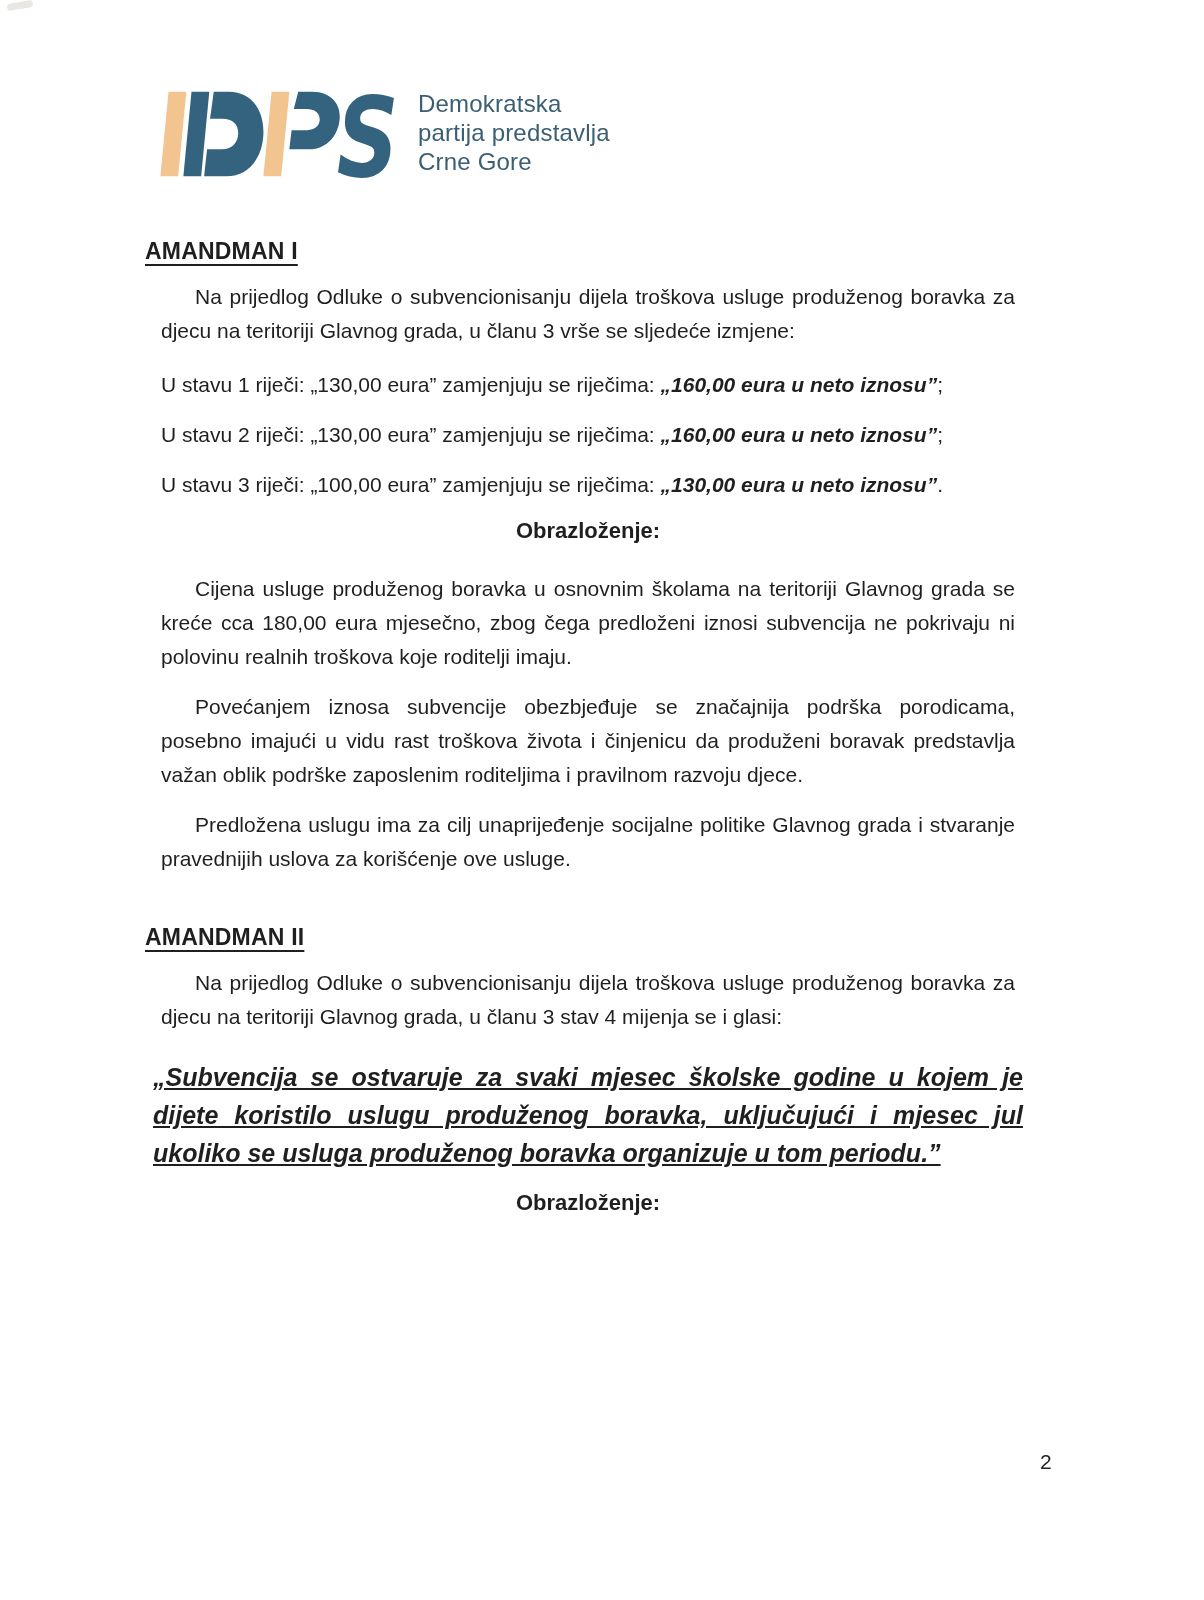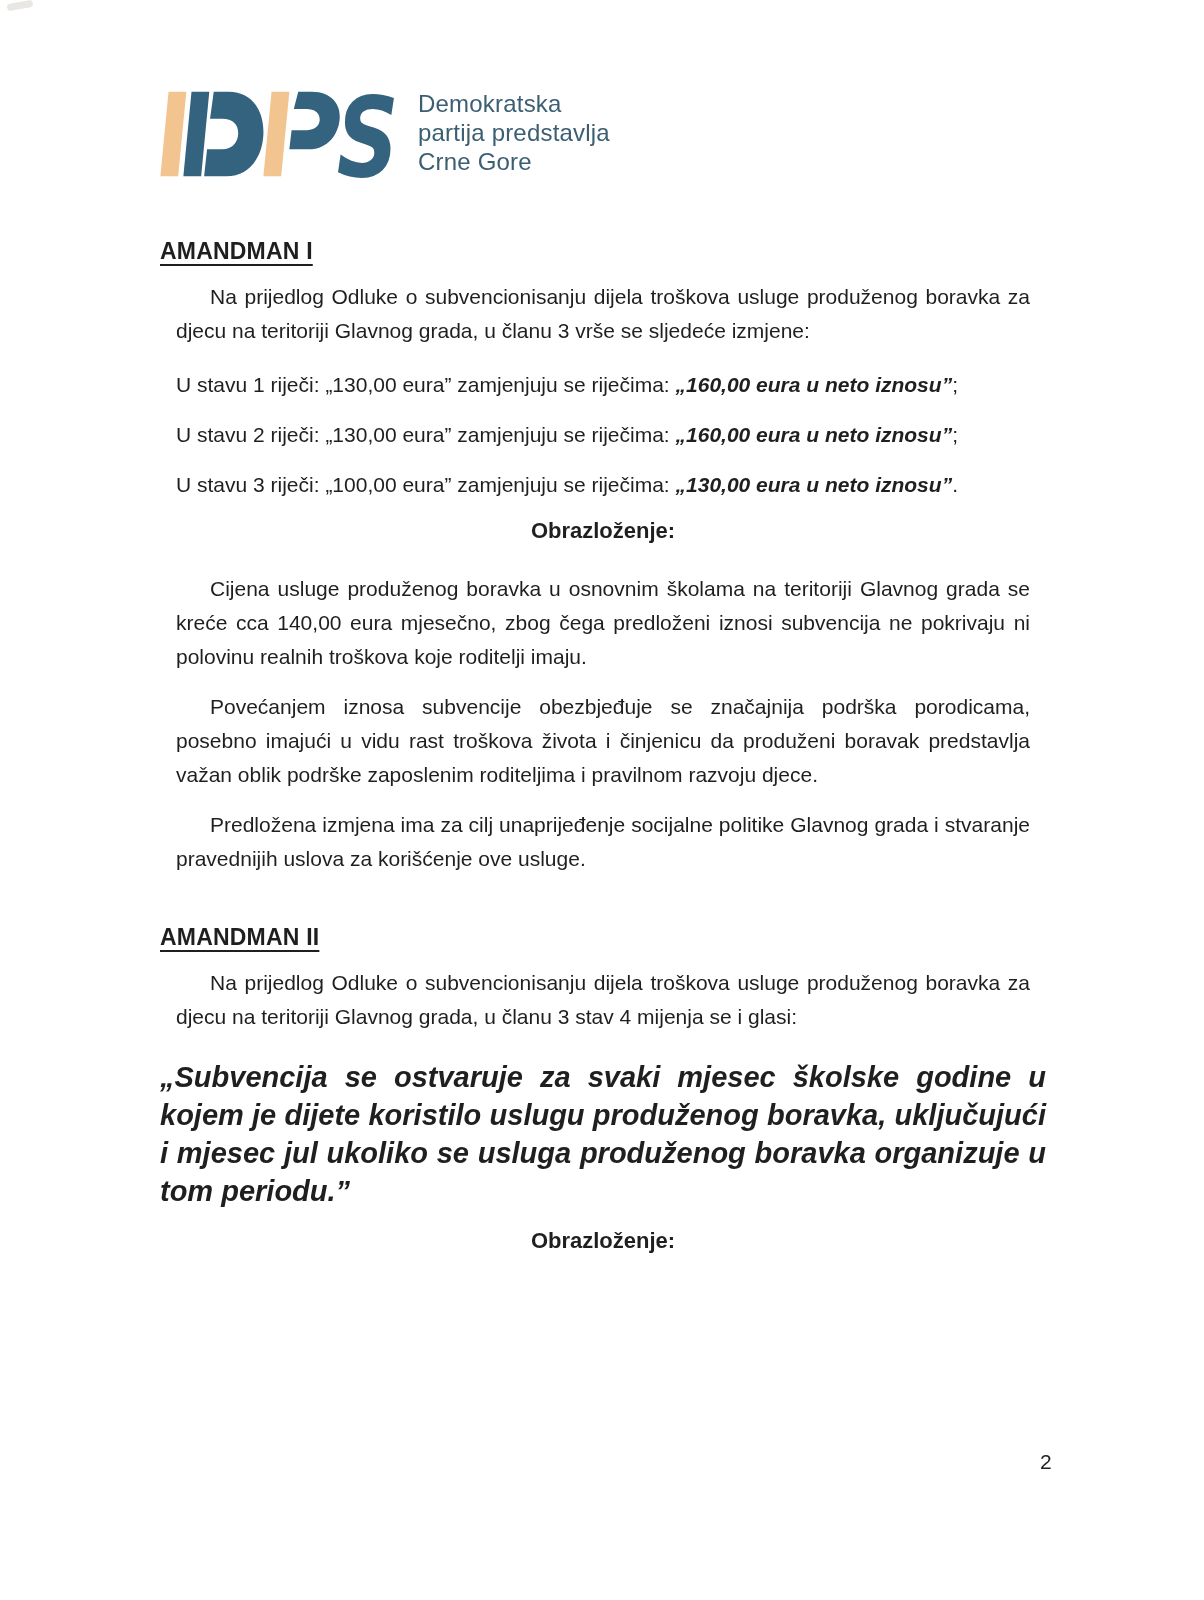--- a/index.html
+++ b/index.html
@@ -43,21 +43,21 @@
     padding-top: 3px;
     color: #3b5e72;
     font-size: 24px;
     line-height: 29px;
     letter-spacing: 0.2px;
   }
 
   
   .content {
     position: absolute;
-    left: 160px; top: 238px;
+    left: 145px; top: 238px;
     width: 886px;
   }
   .amandman-heading {
     margin: 0;
     font-size: 23px;
     font-weight: bold;
     letter-spacing: 0.2px;
     text-decoration: underline;
     text-decoration-thickness: 2px;
     text-underline-offset: 5px;
@@ -91,27 +91,28 @@
     margin: 8px;
     margin-top: 16px;
     text-align: center;
     font-weight: bold;
     font-size: 22px;
     line-height: 26px;
   }
   .obrazlozenje-block { margin-top: 28px; }
 
   .quote-par {
-    margin: 0;
+    margin: 8px;
     margin-top: 24px;
-    font-size: 29px;
+    font-size: 25px;
     font-weight: bold;
     font-style: italic;
     line-height: 38px;
     text-align: justify;
+    text-decoration: underline;
   }
 
   .mt-intro2 { margin-top: 28px; }
   .mt-obraz2 { margin-top: 18px; }
   .mt-block2 { margin-top: 28px; }
 
   .page-number {
     position: absolute;
     left: 1040px; top: 1450px;
     font-size: 21px;
@@ -151,23 +152,23 @@
 
     <div class="items">
       <p><span>U stavu 1 riječi: „130,00 eura” zamjenjuju se riječima: </span><span class="emph">„160,00 eura u neto iznosu”</span><span>;</span></p>
       <p><span>U stavu 2 riječi: „130,00 eura” zamjenjuju se riječima: </span><span class="emph">„160,00 eura u neto iznosu”</span><span>;</span></p>
       <p><span>U stavu 3 riječi: „100,00 eura” zamjenjuju se riječima: </span><span class="emph">„130,00 eura u neto iznosu”</span><span>.</span></p>
     </div>
 
     <p class="obrazlozenje">Obrazloženje:</p>
 
     <div class="obrazlozenje-block">
-      <p class="body-par">Cijena usluge produženog boravka u osnovnim školama na teritoriji Glavnog grada se kreće cca 140,00 eura mjesečno, zbog čega predloženi iznosi subvencija ne pokrivaju ni polovinu realnih troškova koje roditelji imaju.</p>
+      <p class="body-par">Cijena usluge produženog boravka u osnovnim školama na teritoriji Glavnog grada se kreće cca 180,00 eura mjesečno, zbog čega predloženi iznosi subvencija ne pokrivaju ni polovinu realnih troškova koje roditelji imaju.</p>
       <p class="body-par">Povećanjem iznosa subvencije obezbjeđuje se značajnija podrška porodicama, posebno imajući u vidu rast troškova života i činjenicu da produženi boravak predstavlja važan oblik podrške zaposlenim roditeljima i pravilnom razvoju djece.</p>
-      <p class="body-par">Predložena izmjena ima za cilj unaprijeđenje socijalne politike Glavnog grada i stvaranje pravednijih uslova za korišćenje ove usluge.</p>
+      <p class="body-par">Predložena uslugu ima za cilj unaprijeđenje socijalne politike Glavnog grada i stvaranje pravednijih uslova za korišćenje ove usluge.</p>
     </div>
 
     <h1 class="amandman-heading h2-gap">AMANDMAN II</h1>
 
     <p class="body-par mt-intro2">Na prijedlog Odluke o subvencionisanju dijela troškova usluge produženog boravka za djecu na teritoriji Glavnog grada, u članu 3 stav 4 mijenja se i glasi:</p>
 
     <p class="quote-par">„Subvencija se ostvaruje za svaki mjesec školske godine u kojem je dijete koristilo uslugu produženog boravka, uključujući i mjesec jul ukoliko se usluga produženog boravka organizuje u tom periodu.”</p>
 
     <p class="obrazlozenje mt-obraz2">Obrazloženje:</p>
 

